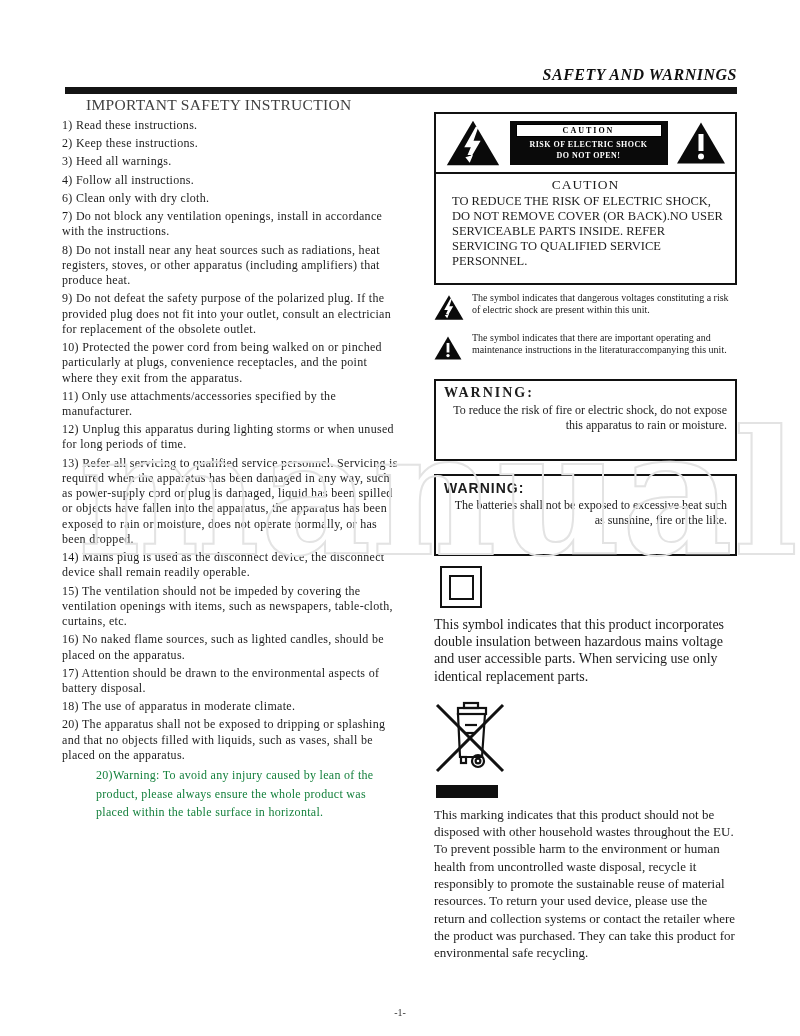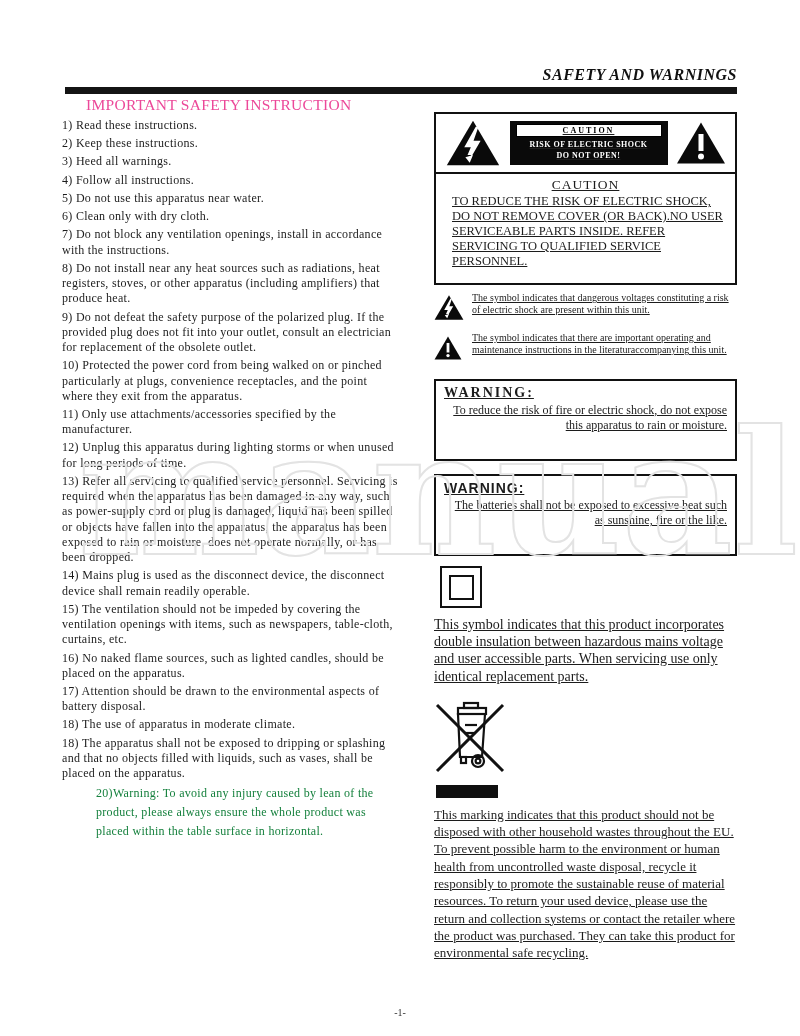--- a/index.html
+++ b/index.html
@@ -22,29 +22,29 @@
     font-family:"DejaVu Serif", serif;font-size:172px;font-weight:bold;line-height:1;
     white-space:nowrap;
   }
   .wm-outline{color:transparent;-webkit-text-stroke:2px #e3e3e3;}
   .wm-solid{color:#e6e6e6;}
   
   .left-col{
     position:absolute;left:62px;top:96px;width:336px;z-index:1;
   }
   .left-title{
-    font-size:15.5px;letter-spacing:0.3px;margin:0 0 4px 24px;color:#ec4899;
+    font-size:15.5px;letter-spacing:0.3px;margin:0 0 4px 24px;color:#404040;
   }
   .instr-item{
     font-size:12px;line-height:1.27;letter-spacing:0.3px;margin:0 0 3px 0;
   }
   .instr-item.warn-blue{color:#15803d;line-height:1.55;margin-left:34px;}
   
   .right-col{
-    position:absolute;left:434px;top:112px;width:303px;z-index:1;text-decoration:underline;
+    position:absolute;left:434px;top:112px;width:303px;z-index:1;
   }
   .caution-box{border:2.5px solid #111;}
   .caution-top{
     display:flex;align-items:center;justify-content:space-between;
     padding:5px 9px;border-bottom:2.5px solid #111;
   }
   .caution-label{background:#0a0a0a;padding:3px 4px 4px 4px;width:150px;}
   .caution-label-strip{
     background:#fff;border:1px solid #000;margin:0 2px 3px 2px;
     text-align:center;font-size:8px;font-weight:bold;letter-spacing:2px;color:#000;
@@ -87,35 +87,34 @@
 <div class="hdr-rule"></div>
 
 <div class="watermark"><span class="wm-outline">manual</span><span class="wm-solid">i</span></div>
 
 <div class="left-col">
   <div class="left-title">IMPORTANT SAFETY INSTRUCTION</div>
   <div class="instr-item">1) Read these instructions.</div>
   <div class="instr-item">2) Keep these instructions.</div>
   <div class="instr-item">3) Heed all warnings.</div>
   <div class="instr-item">4) Follow all instructions.</div>
-  <div class="instr-item">5) Do not use this apparatus near water.</div>
   <div class="instr-item">6) Clean only with dry cloth.</div>
   <div class="instr-item">7) Do not block any ventilation openings, install in accordance with the instructions.</div>
   <div class="instr-item">8) Do not install near any heat sources such as radiations, heat registers, stoves, or other apparatus (including amplifiers) that produce heat.</div>
   <div class="instr-item">9) Do not defeat the safety purpose of the polarized plug. If the provided plug does not fit into your outlet, consult an electrician for replacement of the obsolete outlet.</div>
   <div class="instr-item">10) Protected the power cord from being walked on or pinched particularly at plugs, convenience receptacles, and the point where they exit from the apparatus.</div>
   <div class="instr-item">11) Only use attachments/accessories specified by the manufacturer.</div>
   <div class="instr-item">12) Unplug this apparatus during lighting storms or when unused for long periods of time.</div>
   <div class="instr-item">13) Refer all servicing to qualified service personnel. Servicing is required when the apparatus has been damaged in any way, such as power-supply cord or plug is damaged, liquid has been spilled or objects have fallen into the apparatus, the apparatus has been exposed to rain or moisture, does not operate normally, or has been dropped.</div>
   <div class="instr-item">14) Mains plug is used as the disconnect device, the disconnect device shall remain readily operable.</div>
   <div class="instr-item">15) The ventilation should not be impeded by covering the ventilation openings with items, such as newspapers, table-cloth, curtains, etc.</div>
   <div class="instr-item">16) No naked flame sources, such as lighted candles, should be placed on the apparatus.</div>
   <div class="instr-item">17) Attention should be drawn to the environmental aspects of battery disposal.</div>
   <div class="instr-item">18) The use of apparatus in moderate climate.</div>
-  <div class="instr-item">18) The apparatus shall not be exposed to dripping or splashing and that no objects filled with liquids, such as vases, shall be placed on the apparatus.</div>
+  <div class="instr-item">20) The apparatus shall not be exposed to dripping or splashing and that no objects filled with liquids, such as vases, shall be placed on the apparatus.</div>
   <div class="instr-item warn-blue">20)Warning: To avoid any injury caused by lean of the product, please always ensure the whole product was placed within the table surface in horizontal.</div>
 </div>
 
 <div class="right-col">
 
   <div class="caution-box">
     <div class="caution-top">
       <svg class="tri-ico" width="56" height="48" viewBox="0 0 100 88">
         <polygon points="50,3 98,85 2,85" fill="#0a0a0a"></polygon>
         <polygon points="55,14 34,52 46,52 40,66 47,66 42,78 64,40 51,40 60,14" fill="#ffffff"></polygon>

